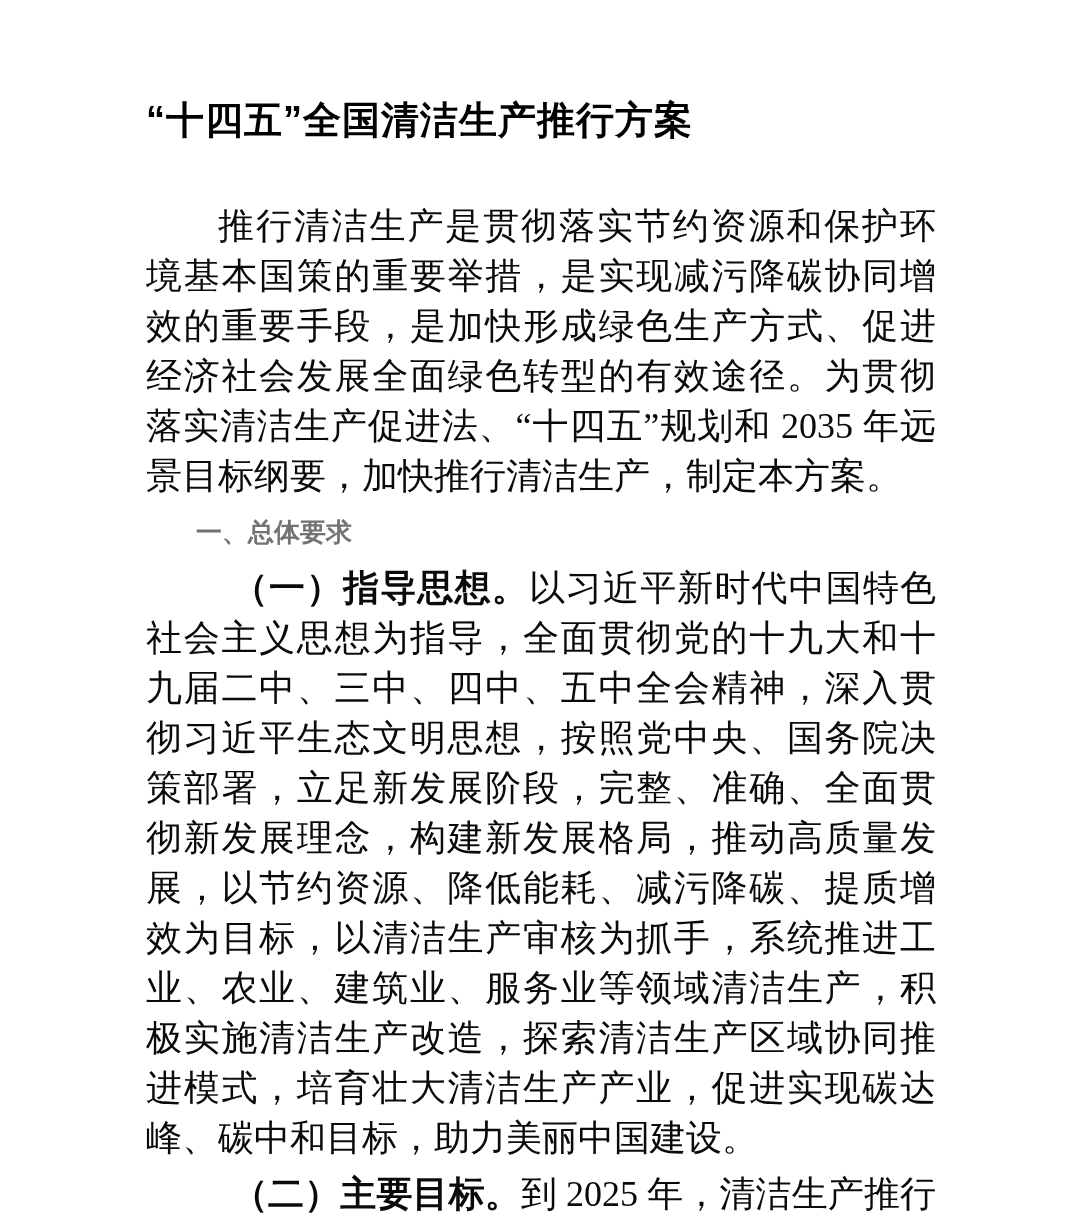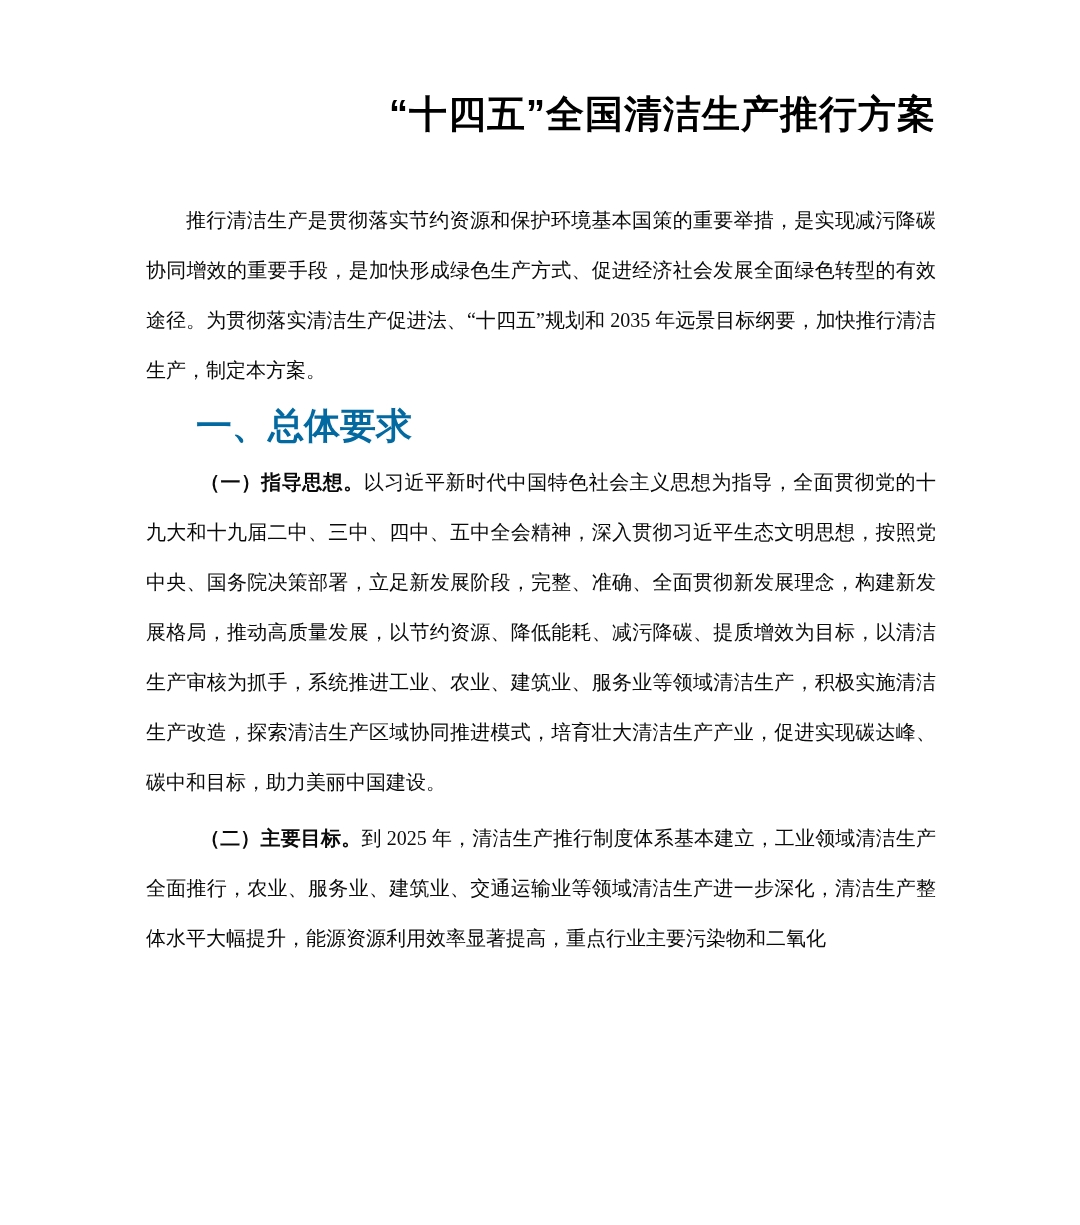--- a/index.html
+++ b/index.html
@@ -15,40 +15,40 @@
     left: 146px;
     top: 90px;
     width: 790px;
   }
   .doc-title {
     font-family: "Liberation Sans", "DejaVu Sans", sans-serif;
     font-weight: bold;
     font-size: 38px;
     line-height: 48px;
     letter-spacing: 1px;
-    text-align: right;
+    text-align: left;
     color: #000000;
-    margin: 0 0 57px 0;
+    margin: 6px 0 57px 0;
   }
   p.body {
     font-family: "Liberation Serif", "DejaVu Serif", serif;
-    font-size: 20px;
+    font-size: 36px;
     line-height: 50px;
     color: #0a0a0a;
     text-align: justify;
     text-justify: inter-character;
     text-indent: 2em;
     margin: 0 0 6px 0;
   }
   h2.sec {
     font-family: "Liberation Sans", "DejaVu Sans", sans-serif;
     font-weight: bold;
-    font-size: 36px;
+    font-size: 26px;
     line-height: 50px;
-    color: #0369a1;
+    color: #737373;
     margin: 0 0 6px 0;
     padding-left: 50px;
   }
   .lead {
     font-weight: bold;
     margin-left: 14px;
   }
 </style>
 </head>
 <body>

